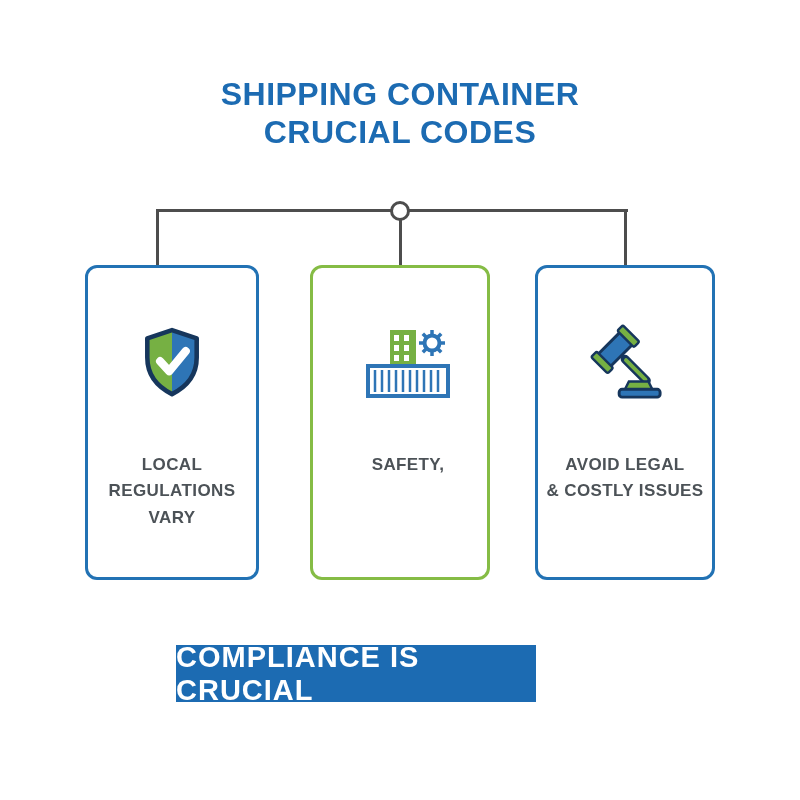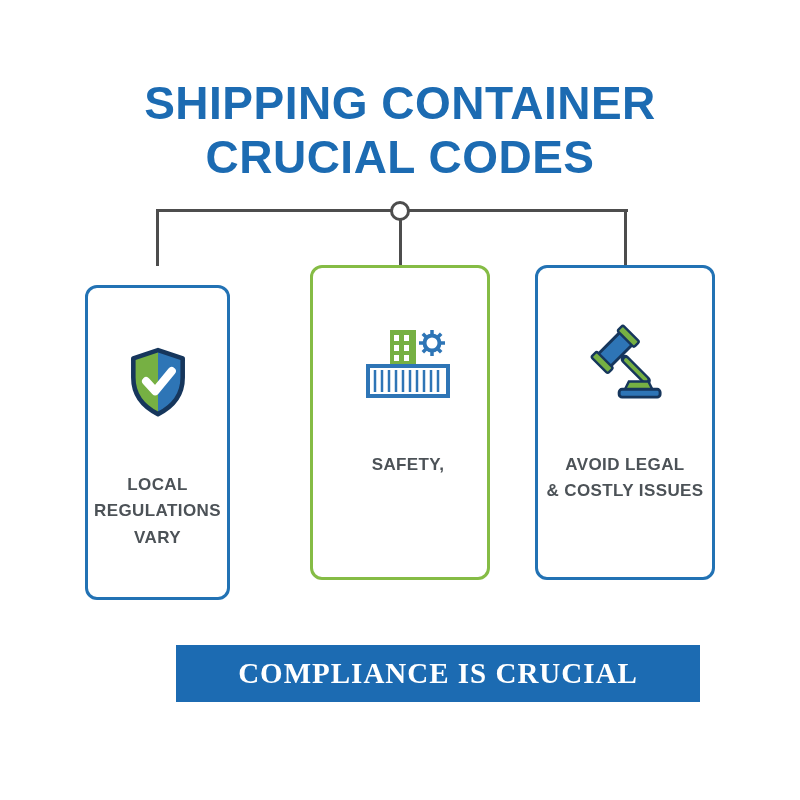--- a/index.html
+++ b/index.html
@@ -14,21 +14,21 @@
     overflow:hidden;
   }
 
   
   .title {
     position:absolute;
     top:76px; left:0; width:100%;
     text-align:center;
     color:#1c6bb2;
     font-weight:bold;
-    font-size:46px;
+    font-size:32px;
     line-height:1.18;
     letter-spacing:0.5px;
   }
 
   
   .h-line {
     position:absolute;
     left:156px; top:209px;
     width:472px; height:3px;
     background:#4d4d4d;
@@ -56,21 +56,21 @@
     top:265px; height:315px;
     background:#ffffff;
     border:3px solid #2272b4;
     border-radius:12px;
     display:flex;
     flex-direction:column;
     align-items:center;
     padding-top:50px;
   }
   .card.green { border-color:#85bc45; }
-  .card1 { left:85px;  width:145px;margin-top:20px; }
+  .card1 { left:85px;  width:174px; }
   .card2 { left:310px; width:180px;padding-left:16px; }
   .card3 { left:535px; width:180px; }
 
   .card-icon {
     height:90px;
     display:flex;
     align-items:center;
     justify-content:center;
   }
 
@@ -82,26 +82,25 @@
     font-weight:bold;
     letter-spacing:0.4px;
     line-height:1.55;
   }
   .card-text span { display:block; }
 
   
   .banner {
     position:absolute;
     left:176px; top:645px;
-    width:524px; height:57px;
+    width:360px; height:57px;
     background:#1c6bb2;
     display:flex;
     align-items:center;
     justify-content:center;
-    font-family:Liberation Serif, serif;
   }
   .banner span {
     color:#ffffff;
     font-size:29px;
     font-weight:bold;
     letter-spacing:1px;
   }
 </style>
 </head>
 <body>

